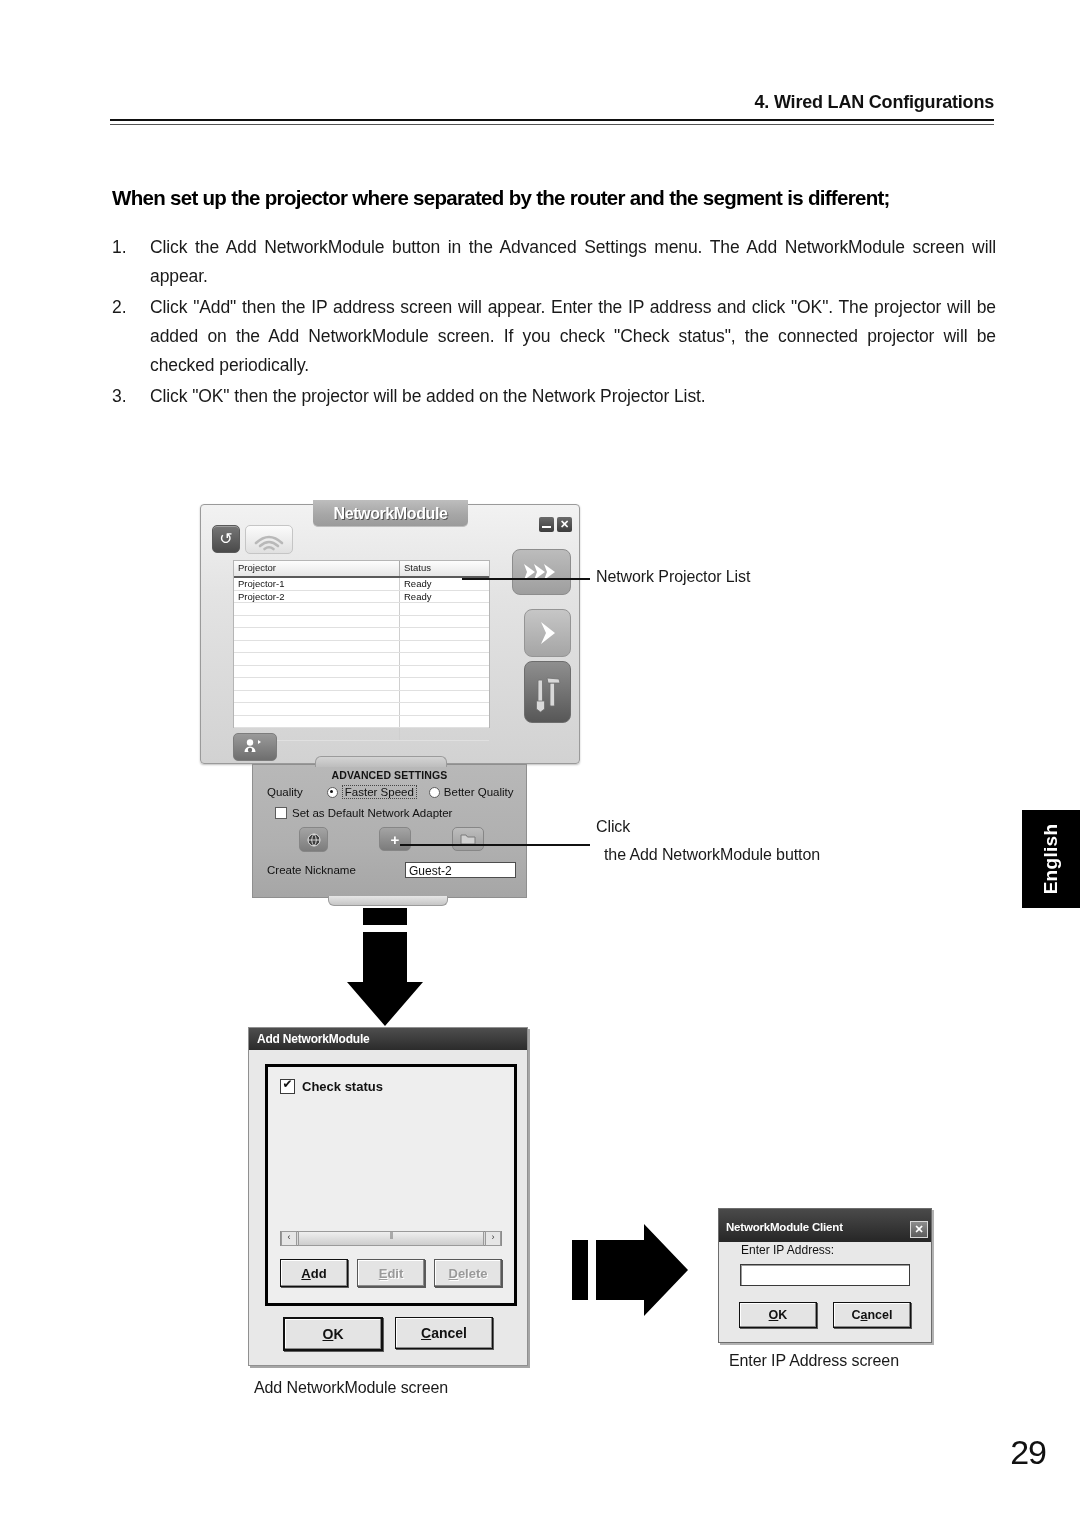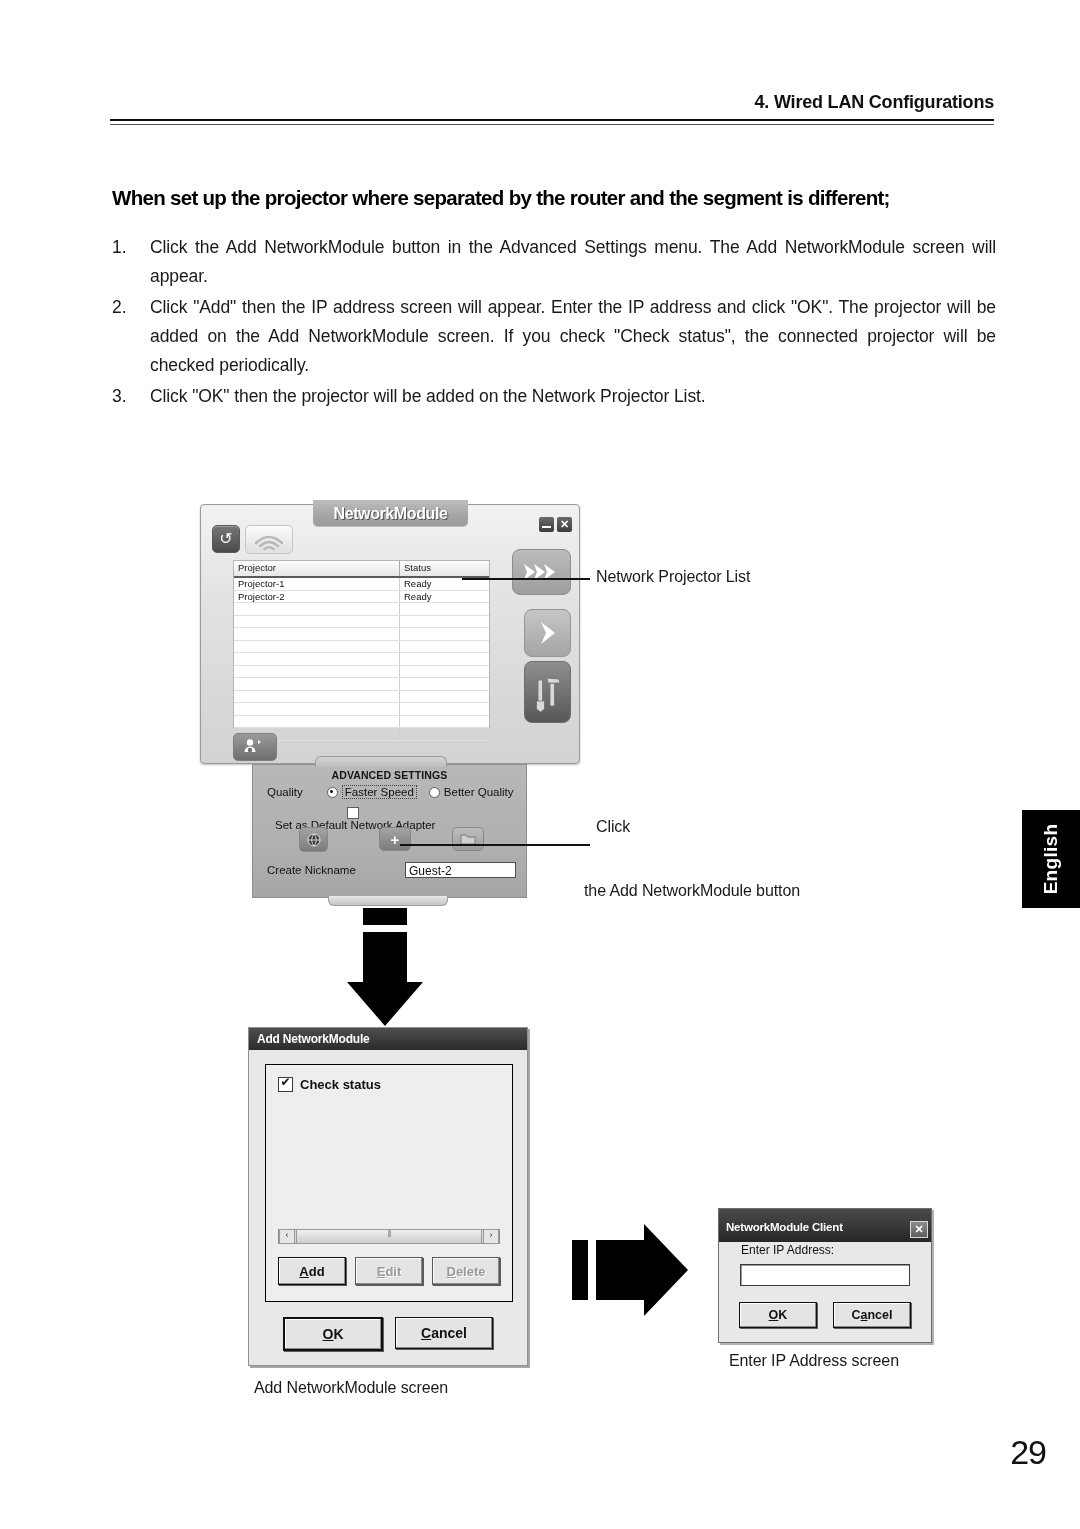--- a/index.html
+++ b/index.html
@@ -311,21 +311,21 @@
     width:3px; height:3px; border-radius:50%; background:#111;
   }
   .radio-label-sel {
     border: 1px dotted #444;
     padding: 0 2px;
   }
   #adv-default-row {
     position: absolute;
     left: 22px; top: 42px;
     display: flex; align-items: center;
-    font-size: 11.5px; color: #111; flex-direction: column;
+    font-size: 11.5px; color: #111;
   }
   .checkbox {
     display: inline-block;
     width: 10px; height: 10px;
     background: #fff;
     border: 1px solid #5d5d5d;
     margin-right: 5px;
     flex: none;
     position: relative;
   }
@@ -399,21 +399,21 @@
   #add-titlebar .t {
     color: #fff;
     font-size: 12px;
     font-weight: 700;
     letter-spacing: -0.2px;
   }
   #add-group {
     position: absolute;
     left: 16px; top: 36px;
     width: 246px; height: 236px;
-    border: 1px solid #000000;
+    border: 3px solid #000000;
     background: #eeeeee;
   }
   #add-check-row {
     position: absolute;
     left: 12px; top: 12px;
     display: flex; align-items: center;
   }
   #add-check-row .cb {
     width: 13px; height: 13px; background: #fff;
     border: 1px solid #3b3b3b; position: relative; margin-right: 7px;
@@ -751,21 +751,21 @@
   </div>
 
   <div id="adv-bottom-tab"></div>
 </div>
 
 <div class="callout-line" style="left:462px; top:578px; width:128px;"></div>
 <div class="callout-text" style="left:596px; top:568px;">Network Projector List</div>
 
 <div class="callout-line" style="left:400px; top:844px; width:190px;"></div>
 <div class="callout-text" style="left:596px; top:818px;">Click</div>
-<div class="callout-text" style="left:584px; top:846px;margin-top:36px;">the Add NetworkModule button</div>
+<div class="callout-text" style="left:604px; top:846px;">the Add NetworkModule button</div>
 
 <svg id="arrow-down" viewBox="0 0 80 118">
   <rect x="18" y="0" width="44" height="17" fill="#000"></rect>
   <path d="M18 24 h44 v50 h16 l-38 44 l-38 -44 h16 z" fill="#000"></path>
 </svg>
 
 <svg id="arrow-right" viewBox="0 0 120 100">
   <rect x="0" y="18" width="16" height="60" fill="#000"></rect>
   <path d="M24 18 h48 v-16 l44 46 l-44 46 v-16 h-48 z" fill="#000"></path>
 </svg>

